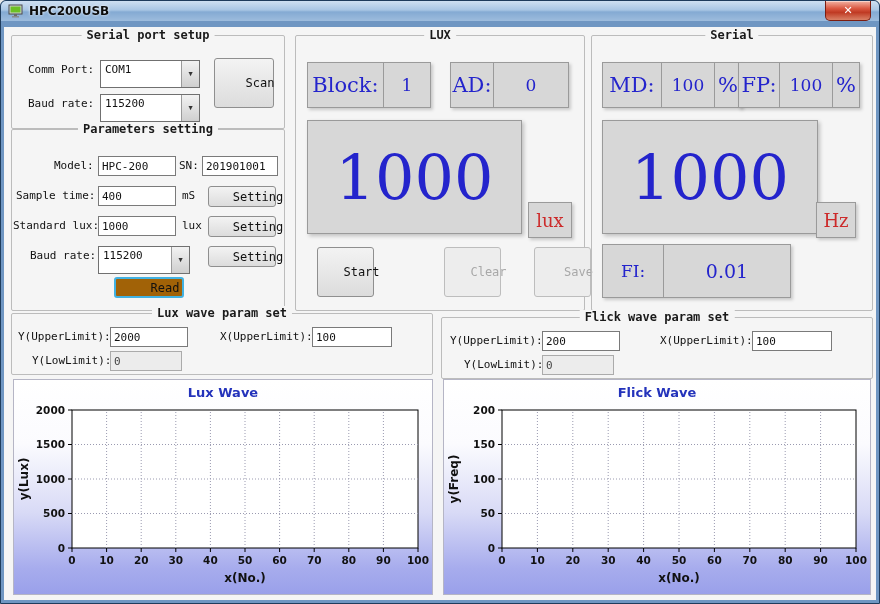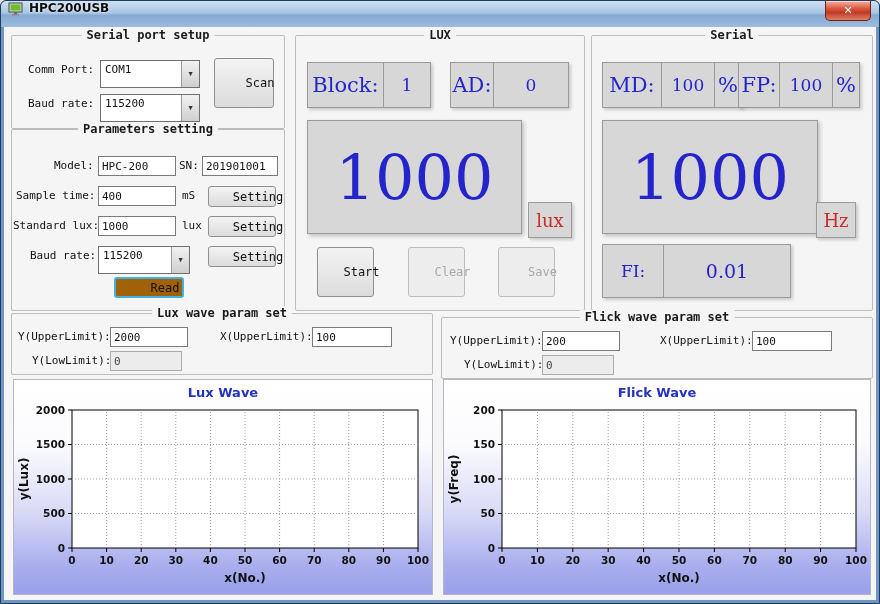--- a/index.html
+++ b/index.html
@@ -1,21 +1,21 @@
 <!DOCTYPE html>
 <html><head>
 <meta charset="utf-8">
 <style>
   html,body{margin:0;padding:0;background:#e8e8e8;}
   .window{position:relative;width:880px;height:604px;background:#6f96c2;
     font-family:"DejaVu Sans Mono",monospace;overflow:hidden;border:1px solid #1f3c5c;
     border-radius:6px 6px 0 0;box-sizing:border-box;}
-  .titlebar{position:absolute;top:0;left:0;right:0;height:26px;
+  .titlebar{position:absolute;top:0;left:0;right:0;height:20px;
     background:linear-gradient(180deg,#cfe0f2 0%,#a9c6e4 45%,#84aad3 55%,#9dbcdd 100%);
-    border-radius:5px 5px 0 0;display:flex;align-items:flex-start;}
+    border-radius:5px 5px 0 0;display:flex;align-items:center;}
   .app-icon{width:16px;height:16px;margin:0 5px 0 7px;display:inline-block;}
   .win-title{font:700 12px "DejaVu Sans",sans-serif;color:#0c0c0c;text-shadow:0 0 3px #fff;}
   .close-btn{position:absolute;top:0;right:8px;width:44px;height:19px;
     background:linear-gradient(180deg,#f2b3a3 0%,#da5740 40%,#bf3a23 60%,#da8166 100%);
     border:1px solid #7c1d10;border-top:none;border-radius:0 0 5px 5px;
     color:#fff;font:700 11px "DejaVu Sans",sans-serif;display:flex;align-items:center;justify-content:center;
     box-shadow:inset 0 1px 0 rgba(255,255,255,.45);cursor:pointer;}
   .client{position:absolute;left:3px;top:26px;right:3px;bottom:3px;background:#f5f5f5;}
   .group{position:absolute;border:1px solid #bcbcbc;border-radius:2px;}
   .group-title{position:absolute;top:-8px;left:50%;transform:translateX(-50%);
@@ -28,21 +28,21 @@
   .tbox:disabled{background:#ececec;color:#444;border-color:#ababab;}
   .dropdown{position:absolute;height:28px;background:#fff;border:1px solid #707070;
     display:flex;align-items:stretch;box-sizing:border-box;cursor:pointer;}
   .dd-value{flex:1;font:11px "DejaVu Sans Mono",monospace;padding-left:4px;line-height:18px;color:#111;}
   .dd-arrow{width:17px;background:linear-gradient(180deg,#f2f2f2,#cfcfcf);
     border-left:1px solid #9a9a9a;display:flex;align-items:center;justify-content:center;
     font-size:7px;color:#333;}
   .btn{position:absolute;background:linear-gradient(180deg,#f3f3f3,#dcdcdc);
     border:1px solid #8f8f8f;border-radius:3px;font:12px "DejaVu Sans Mono",monospace;color:#111;
     display:flex;align-items:center;justify-content:center;cursor:pointer;box-sizing:border-box;padding-left:32px;}
-  .btn.disabled{color:#a8a8a8;border-color:#bdbdbd;background:#ededed;cursor:default;}
+  .btn.disabled{color:#a8a8a8;border-color:#bdbdbd;background:#ededed;cursor:default;margin-left:36px;}
   .btn.read{background:#a16207;border:2px solid #41b1e1;}
   .seg{position:absolute;display:flex;box-shadow:2px 2px 3px rgba(0,0,0,.18);}
   .cell{background:#d7d7d7;border:1px solid #9a9a9a;display:flex;align-items:center;justify-content:center;
     font-family:"DejaVu Serif",serif;box-sizing:border-box;}
   .cell + .cell{margin-left:-1px;}
   .cell.lab{font-size:21px;}
   .cell.val{font-size:17px;}
   .blue{color:#2424cc;} .red{color:#cc2a2a;}
   .big-display{position:absolute;background:#d7d7d7;border:1px solid #9a9a9a;
     box-shadow:2px 2px 4px rgba(0,0,0,.22);display:flex;align-items:center;justify-content:center;

